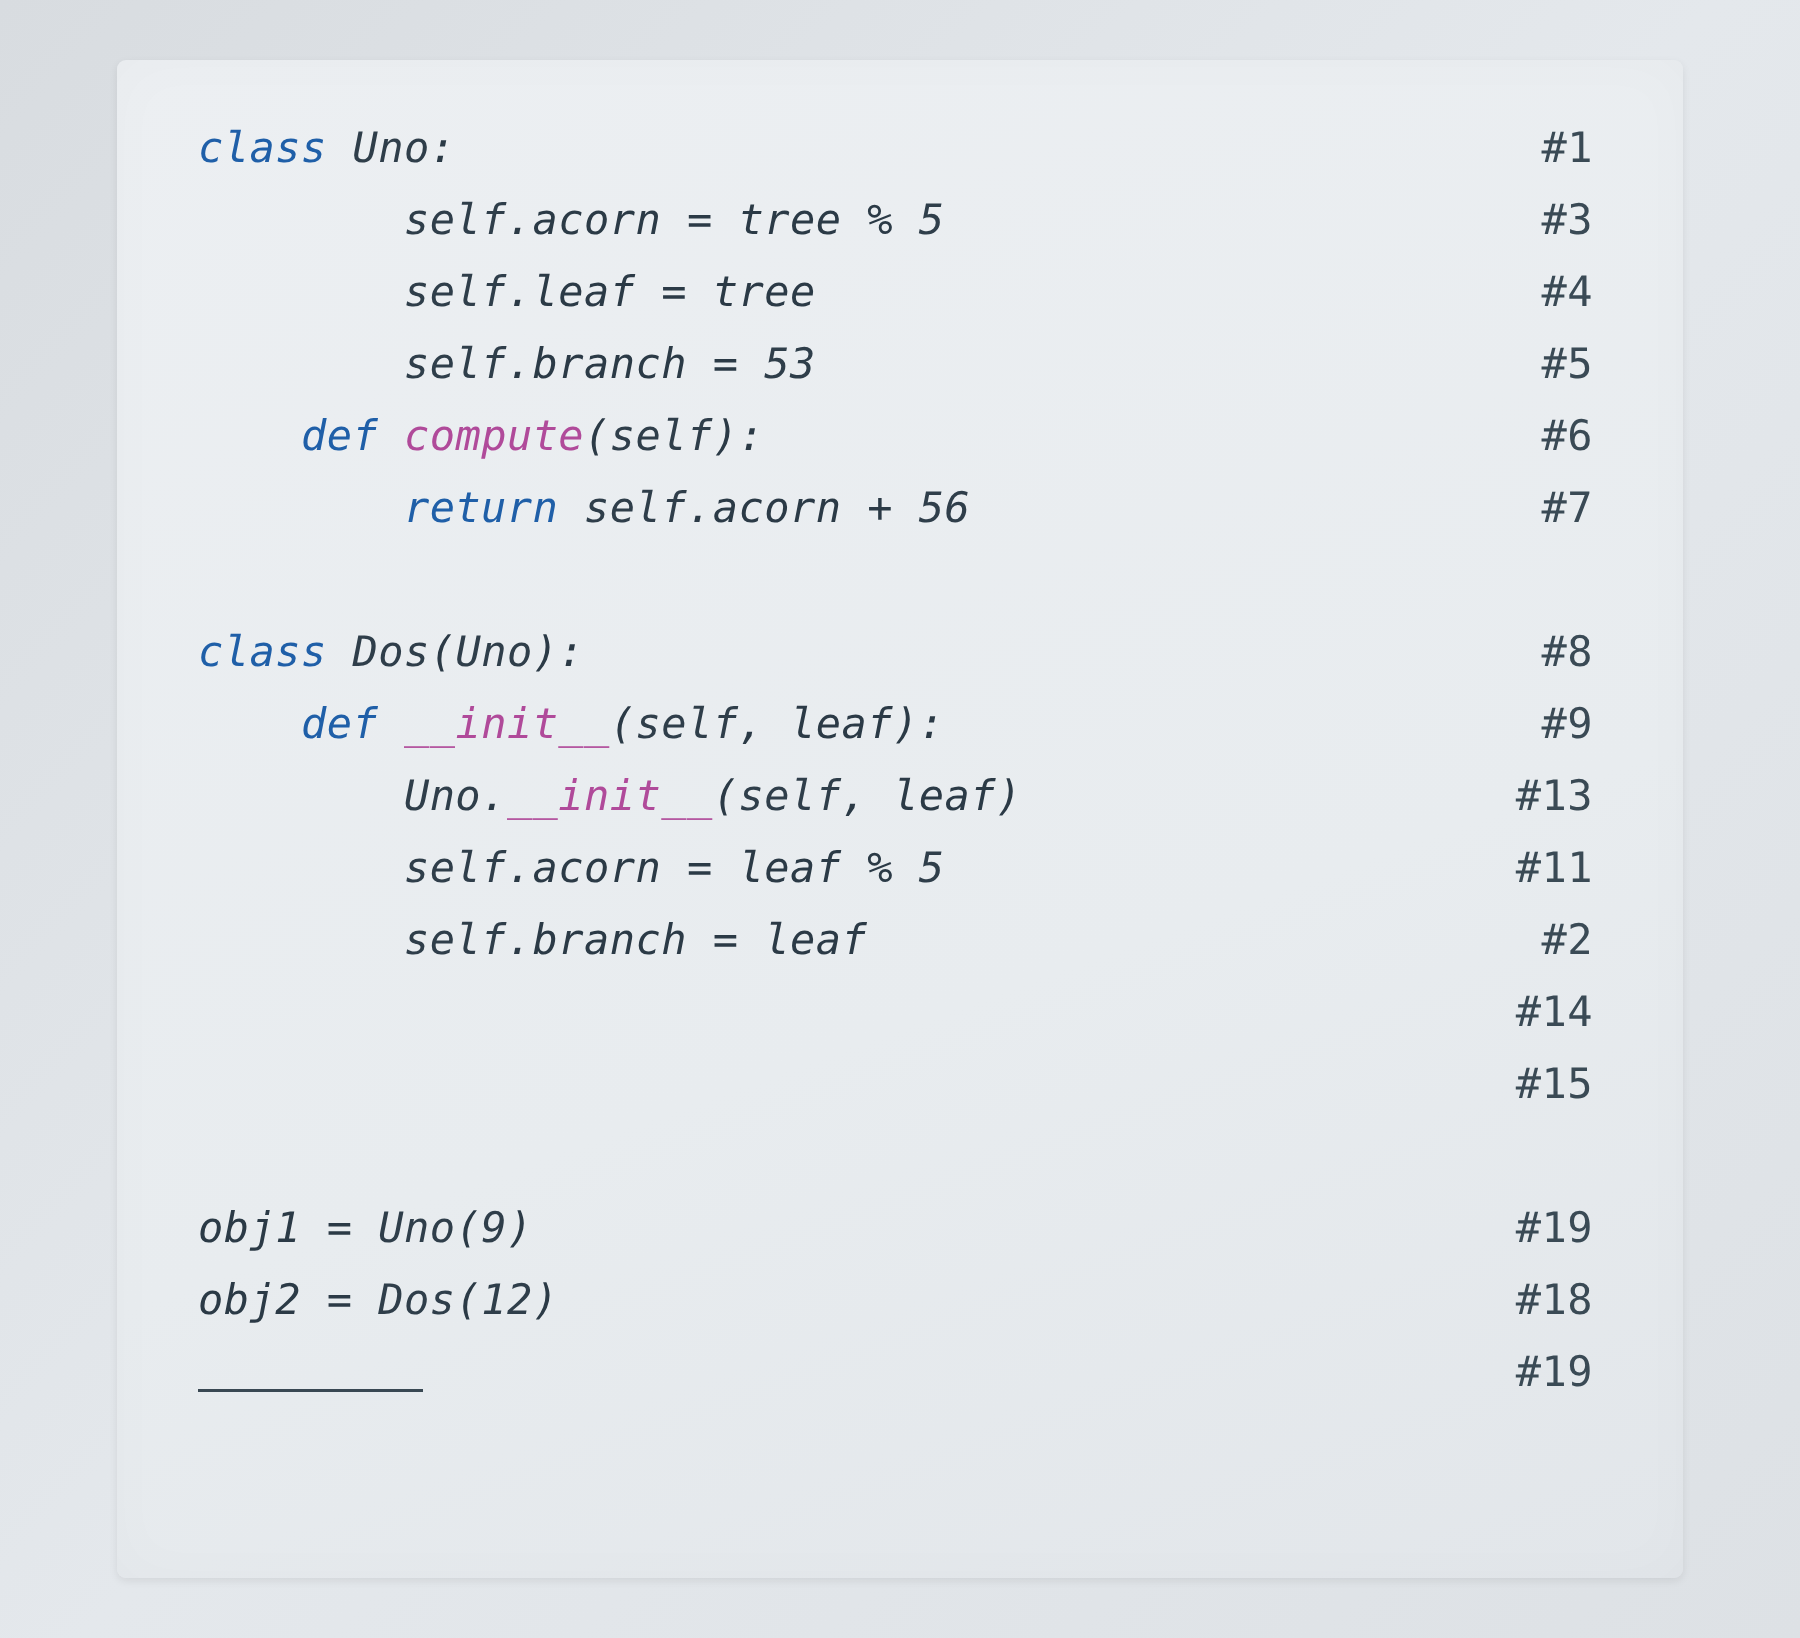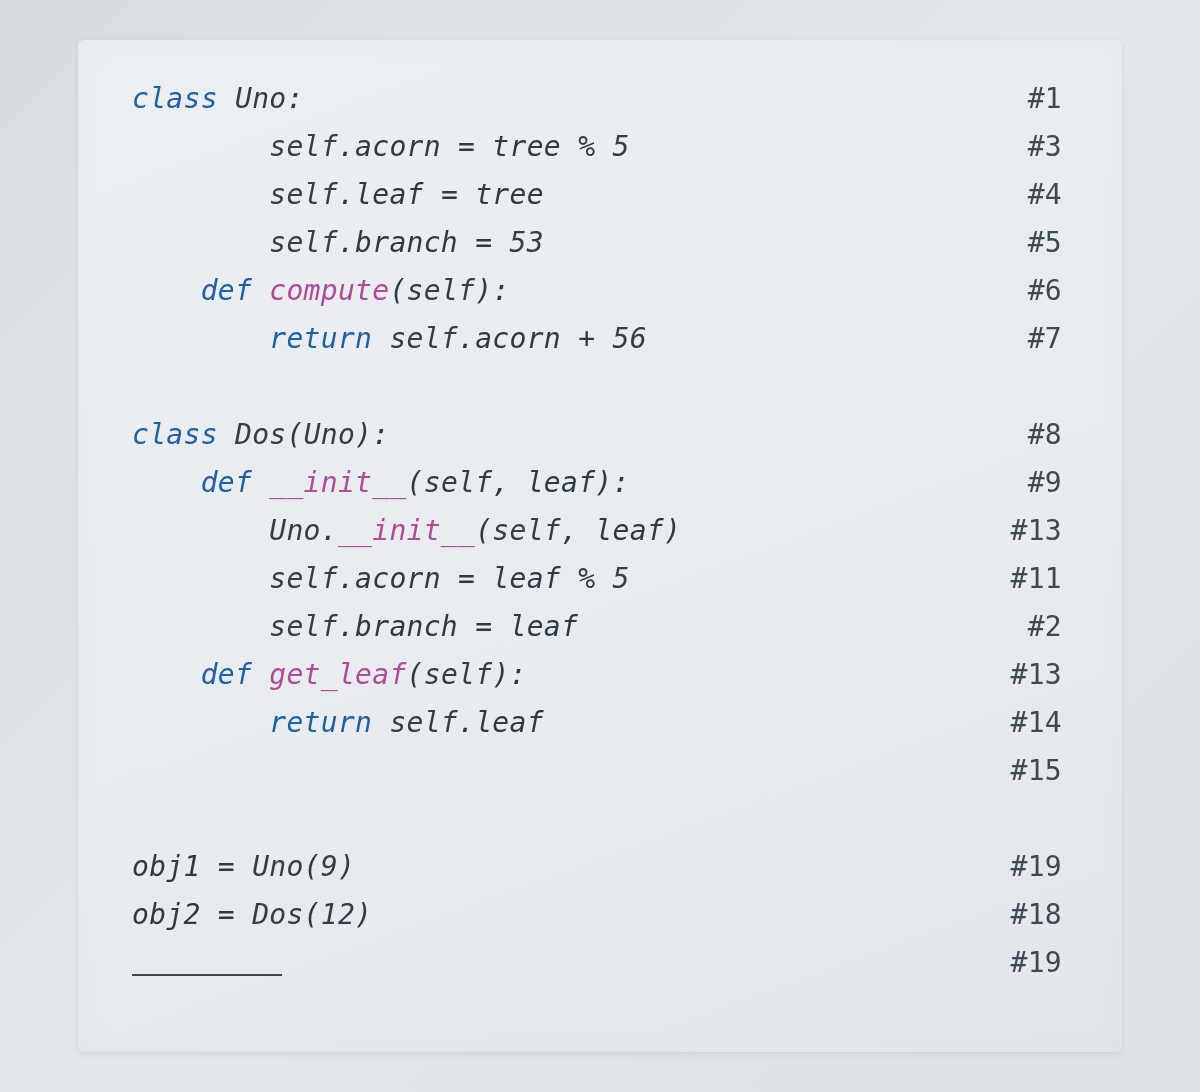--- a/index.html
+++ b/index.html
@@ -126,28 +126,22 @@
     <span class="spacer"></span>
     <span class="num">#11</span>
   </div>
 
   <div class="line">
     <span class="code">        <span class="self">self</span>.<span>branch</span> = <span>leaf</span></span>
     <span class="spacer"></span>
     <span class="num">#2</span>
   </div>
 
-  <div class="line">
-    <span class="code">    <span class="kw">def</span> <span class="fn">get_leaf</span>(<span class="self">self</span>):</span>
-    <span class="spacer"></span>
-    <span class="num">#13</span>
-  </div>
 
   <div class="line">
-    <span class="code">        <span class="kw">return</span> <span class="self">self</span>.<span>leaf</span></span>
     <span class="spacer"></span>
     <span class="num">#14</span>
   </div>
 
   <div class="line">
     <span class="spacer"></span>
     <span class="num">#15</span>
   </div>
 
 

